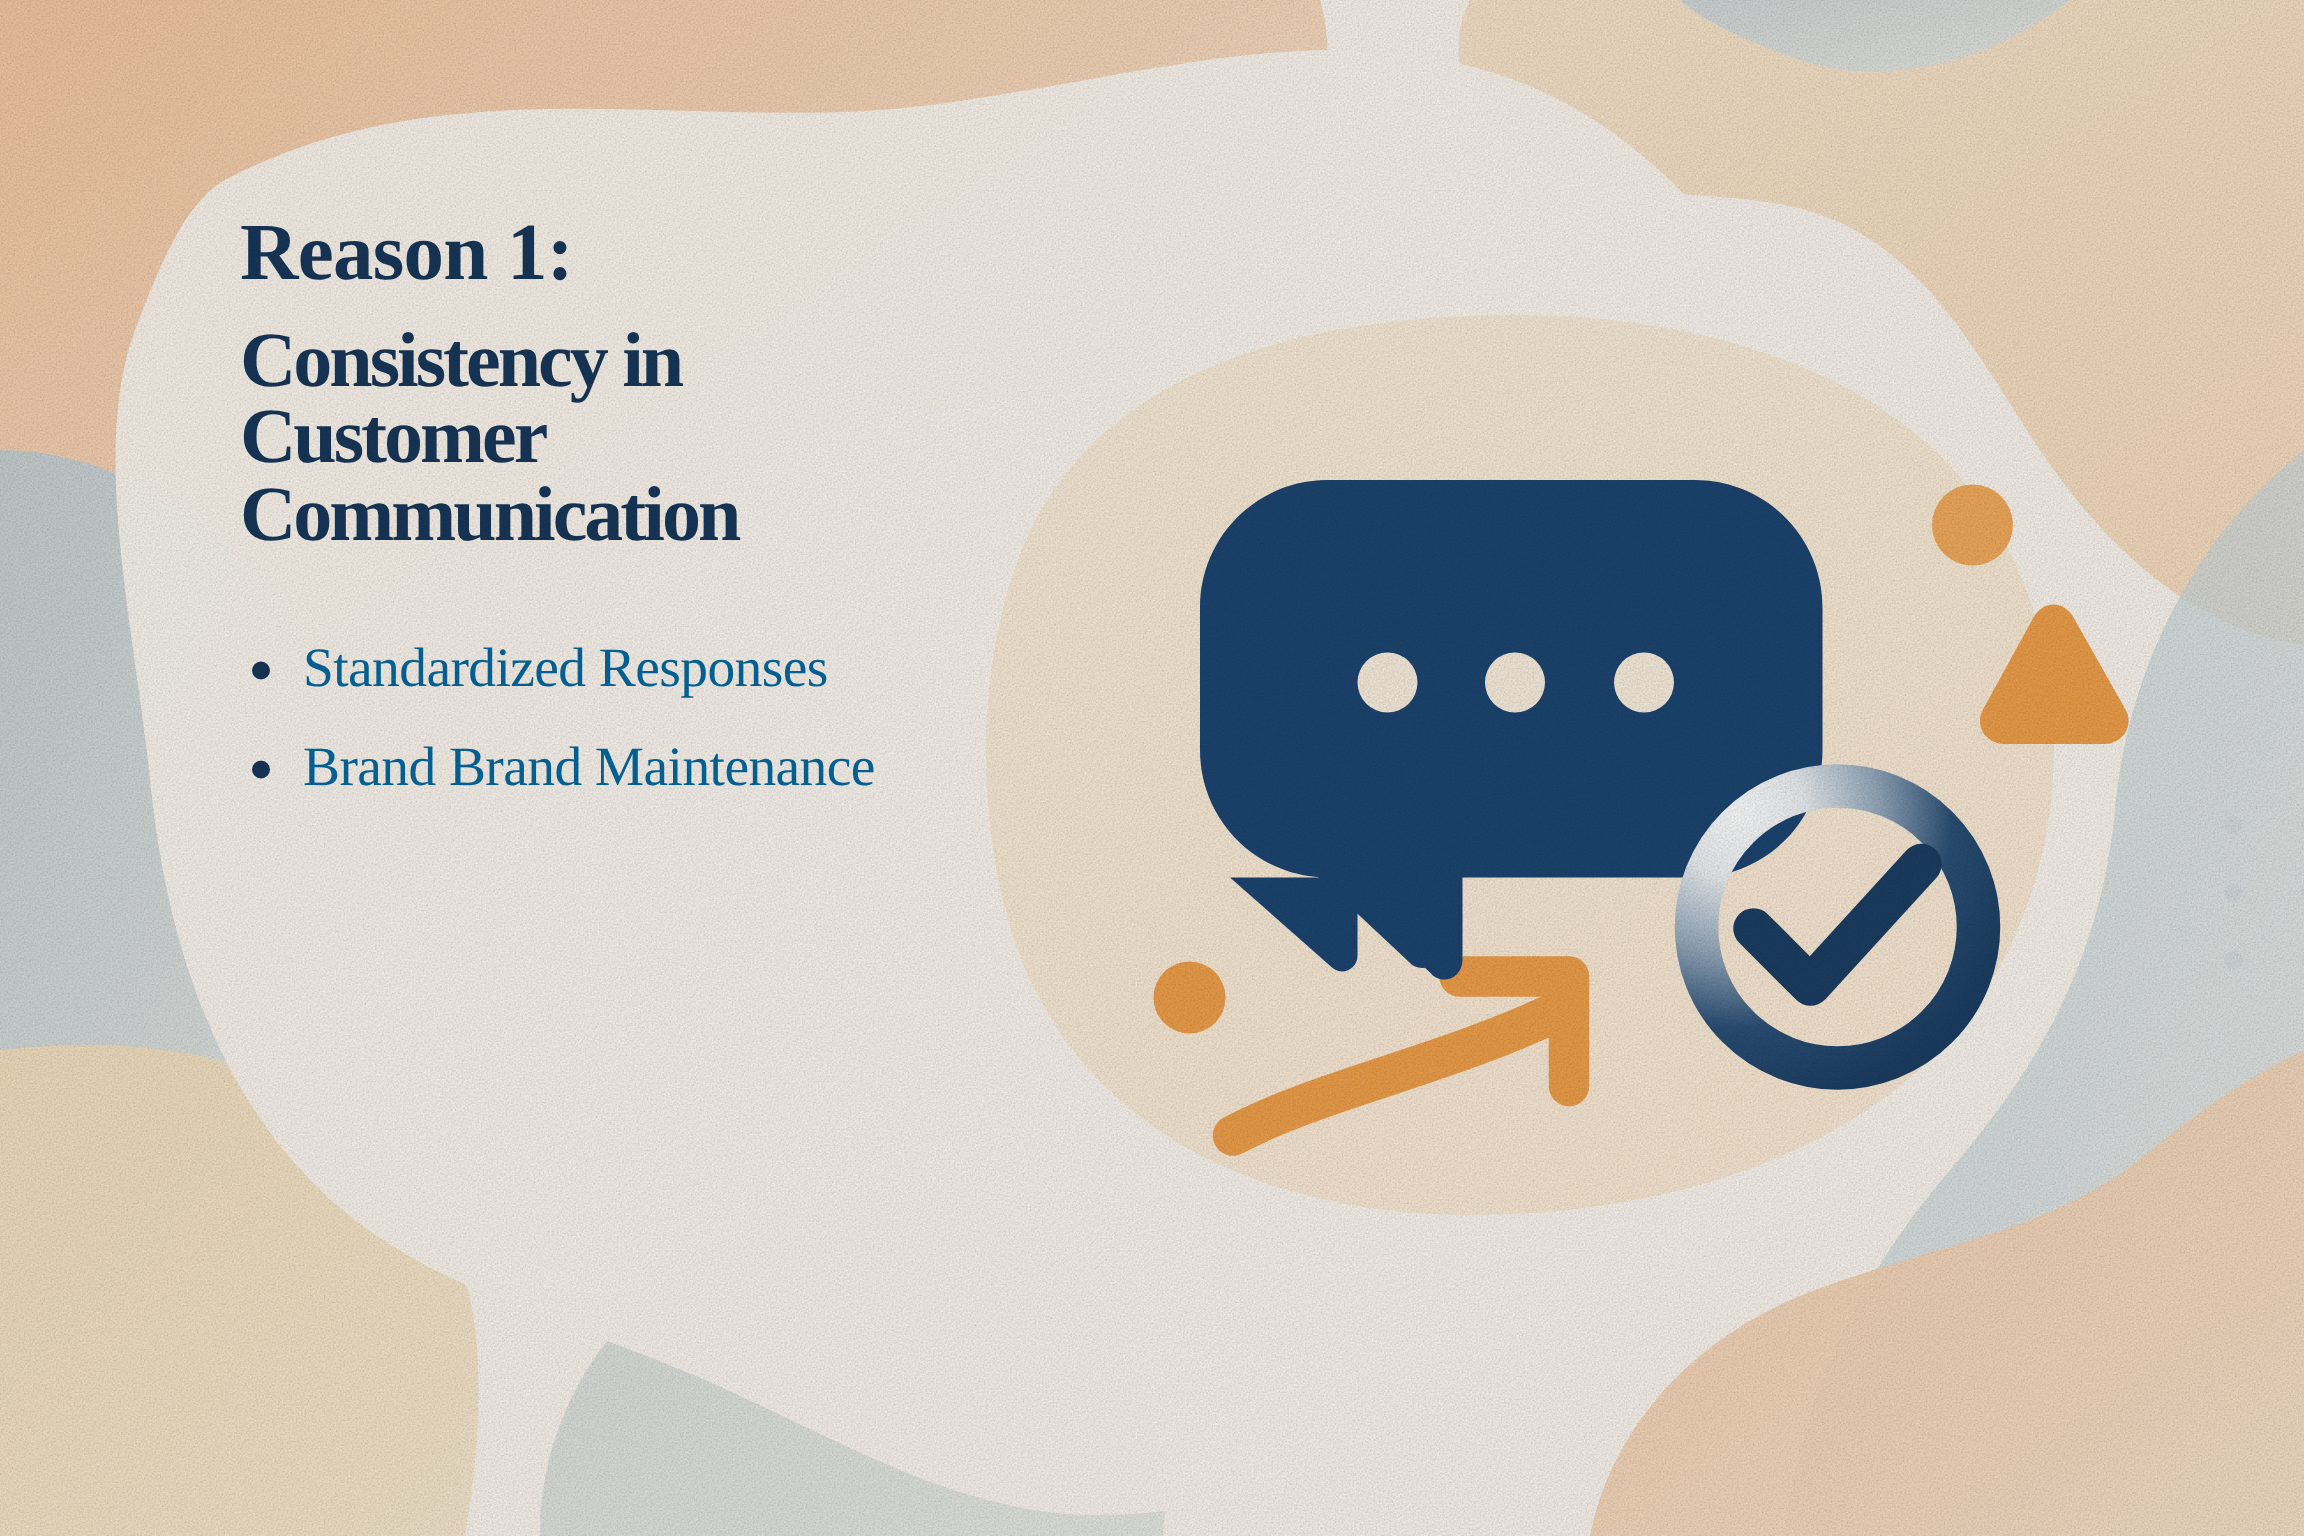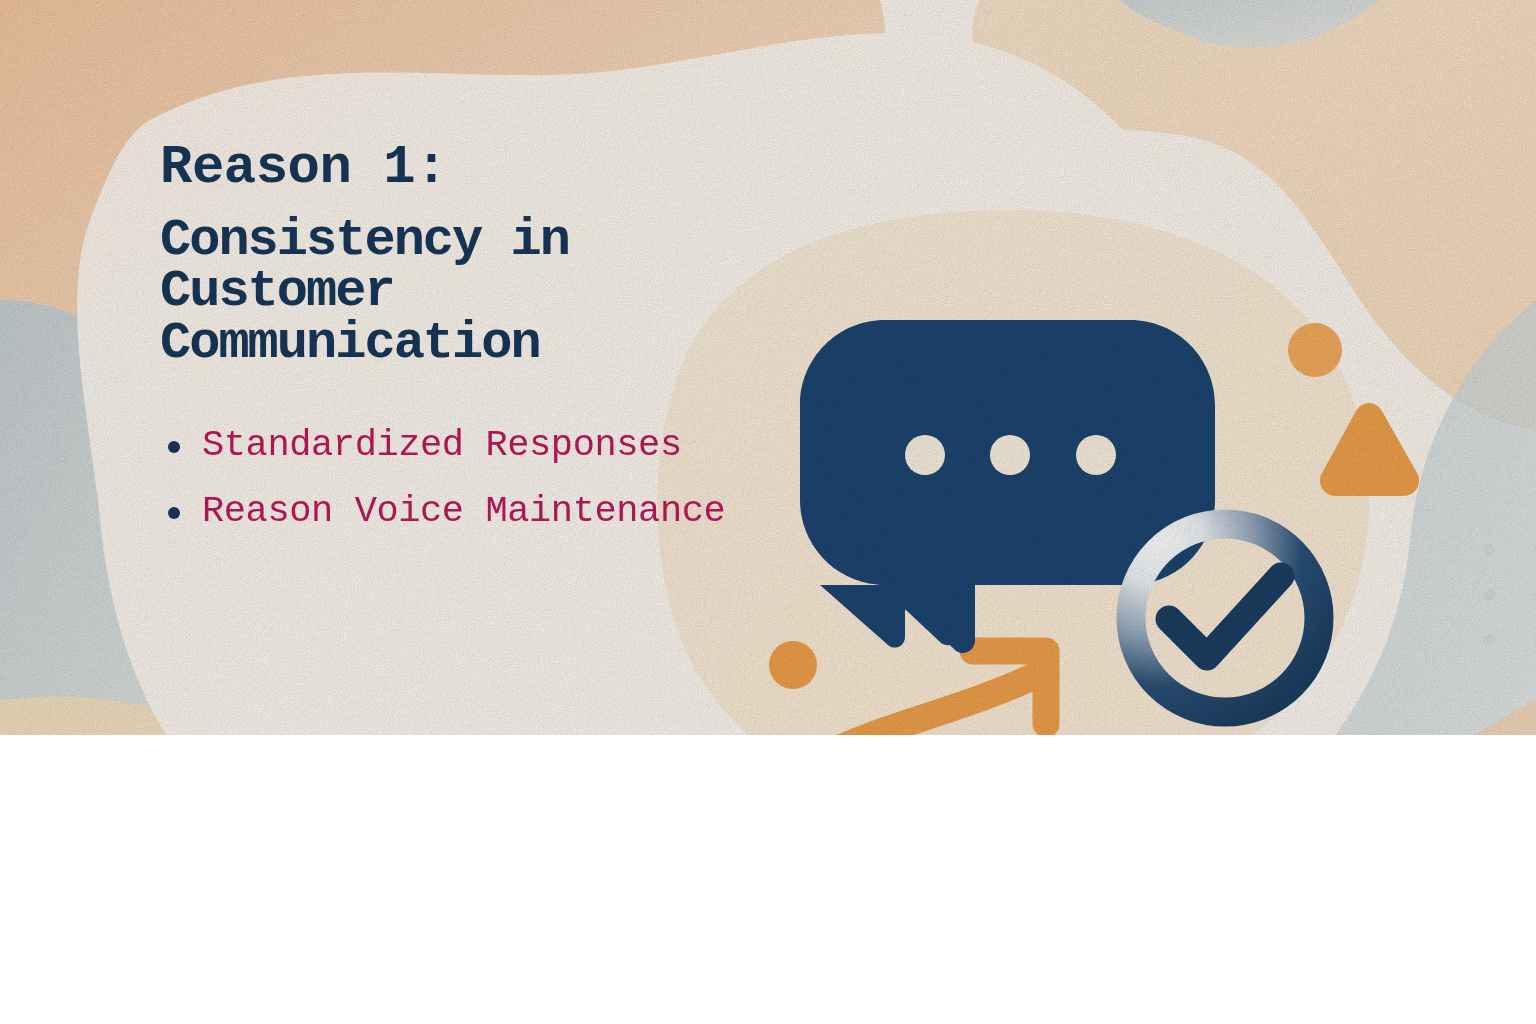--- a/index.html
+++ b/index.html
@@ -3,24 +3,24 @@
 <meta charset="utf-8">
 <style>
   html, body {
     margin: 0;
     padding: 0;
     background: #ffffff;
   }
   #stage {
     position: relative;
     width: 1536px;
-    height: 735px;
+    height: 1024px;
     overflow: hidden;
     background: #FBF6EE;
-    font-family: Liberation Mono, monospace;
+    font-family: Liberation Serif, serif;
   }
   #bg-layer, #noise-layer, #content-layer {
     position: absolute;
     inset: 0;
     width: 1536px;
     height: 1024px;
   }
   #noise-layer {
     pointer-events: none;
     opacity: .42;
@@ -55,21 +55,21 @@
     list-style: none;
     margin: 58px 0 0 0;
     padding: 0;
   }
   .bullets li {
     position: relative;
     padding-left: 42px;
     font-size: 37px;
     font-weight: 500;
     letter-spacing: -0.4px;
-    color: #be185d;
+    color: #0369a1;
     line-height: 1.0;
     margin-bottom: 29px;
   }
   .bullets li .dot {
     position: absolute;
     left: 8px;
     top: 14px;
     width: 12px;
     height: 12px;
     border-radius: 50%;
@@ -218,21 +218,21 @@
       <h1 class="headline">Consistency in
 Customer
 Communication</h1>
       <ul class="bullets">
         <li>
           <span class="dot"></span>
           <span>Standardized Responses</span>
         </li>
         <li>
           <span class="dot"></span>
-          <span>Reason Voice Maintenance</span>
+          <span>Brand Brand Maintenance</span>
         </li>
       </ul>
     </div>
   </div>
 
   <svg id="noise-layer">
     <defs>
       <filter id="grain">
         <feTurbulence type="fractalNoise" baseFrequency="0.85" numOctaves="3" stitchTiles="stitch"></feTurbulence>
         <feColorMatrix type="saturate" values="0"></feColorMatrix>

